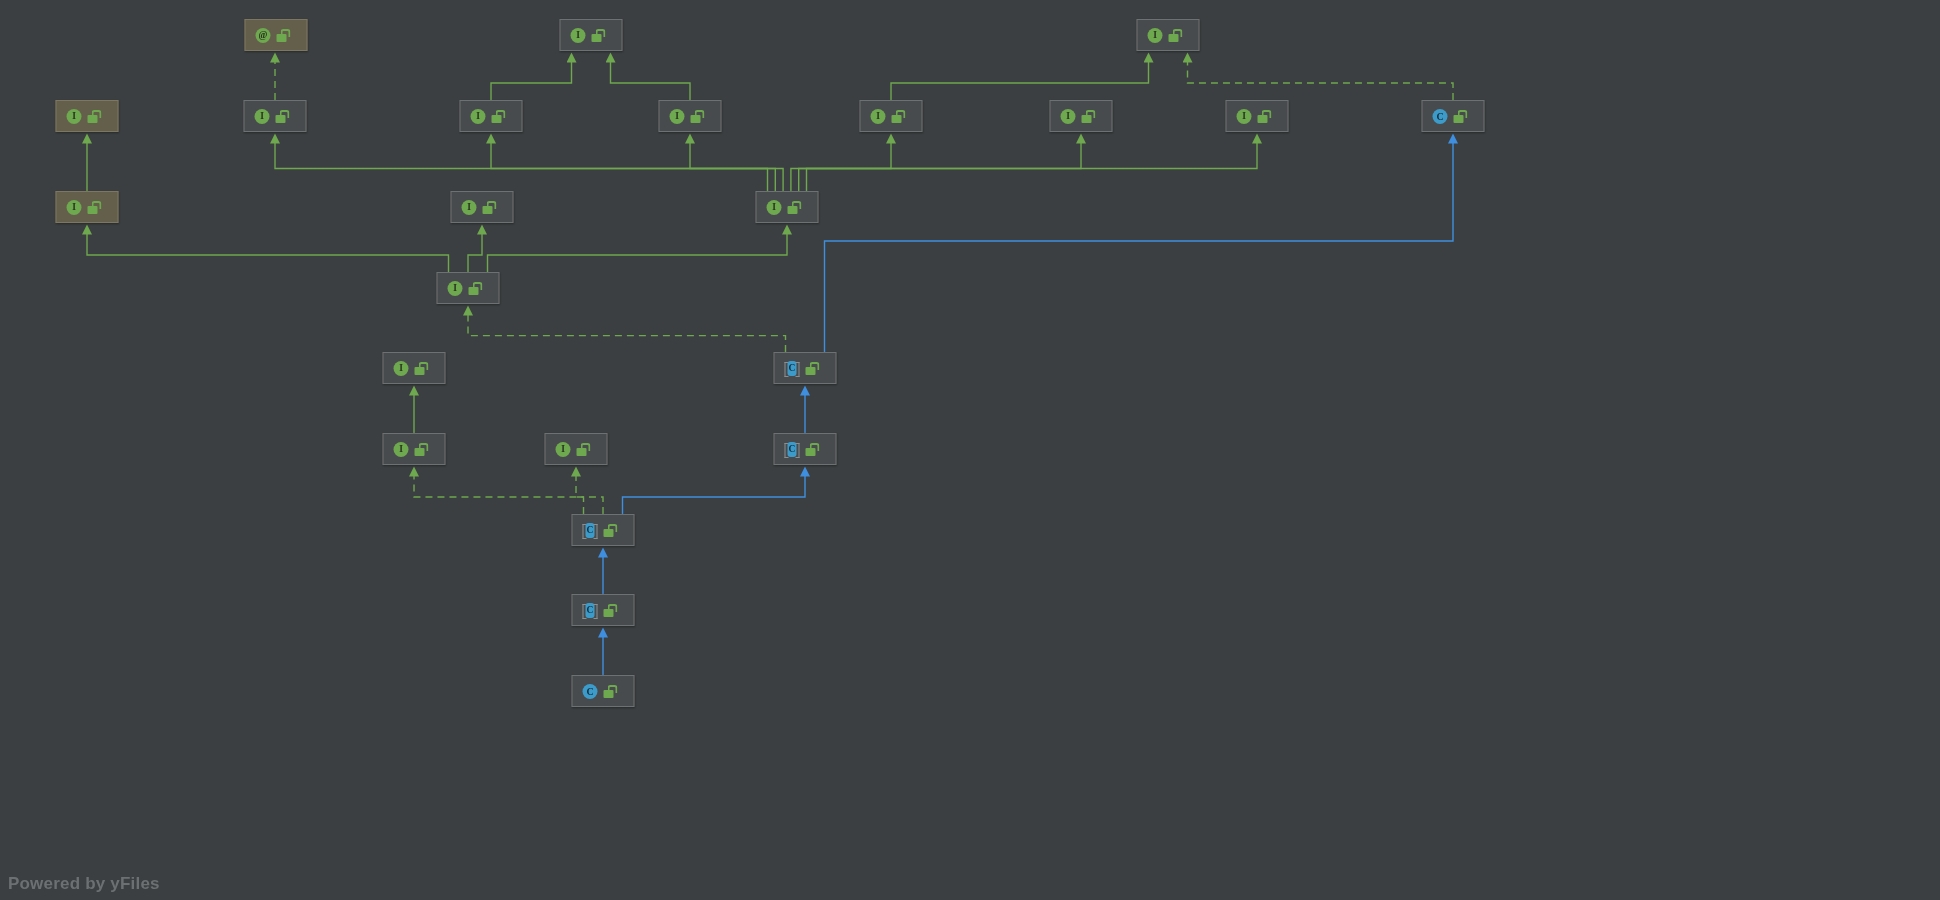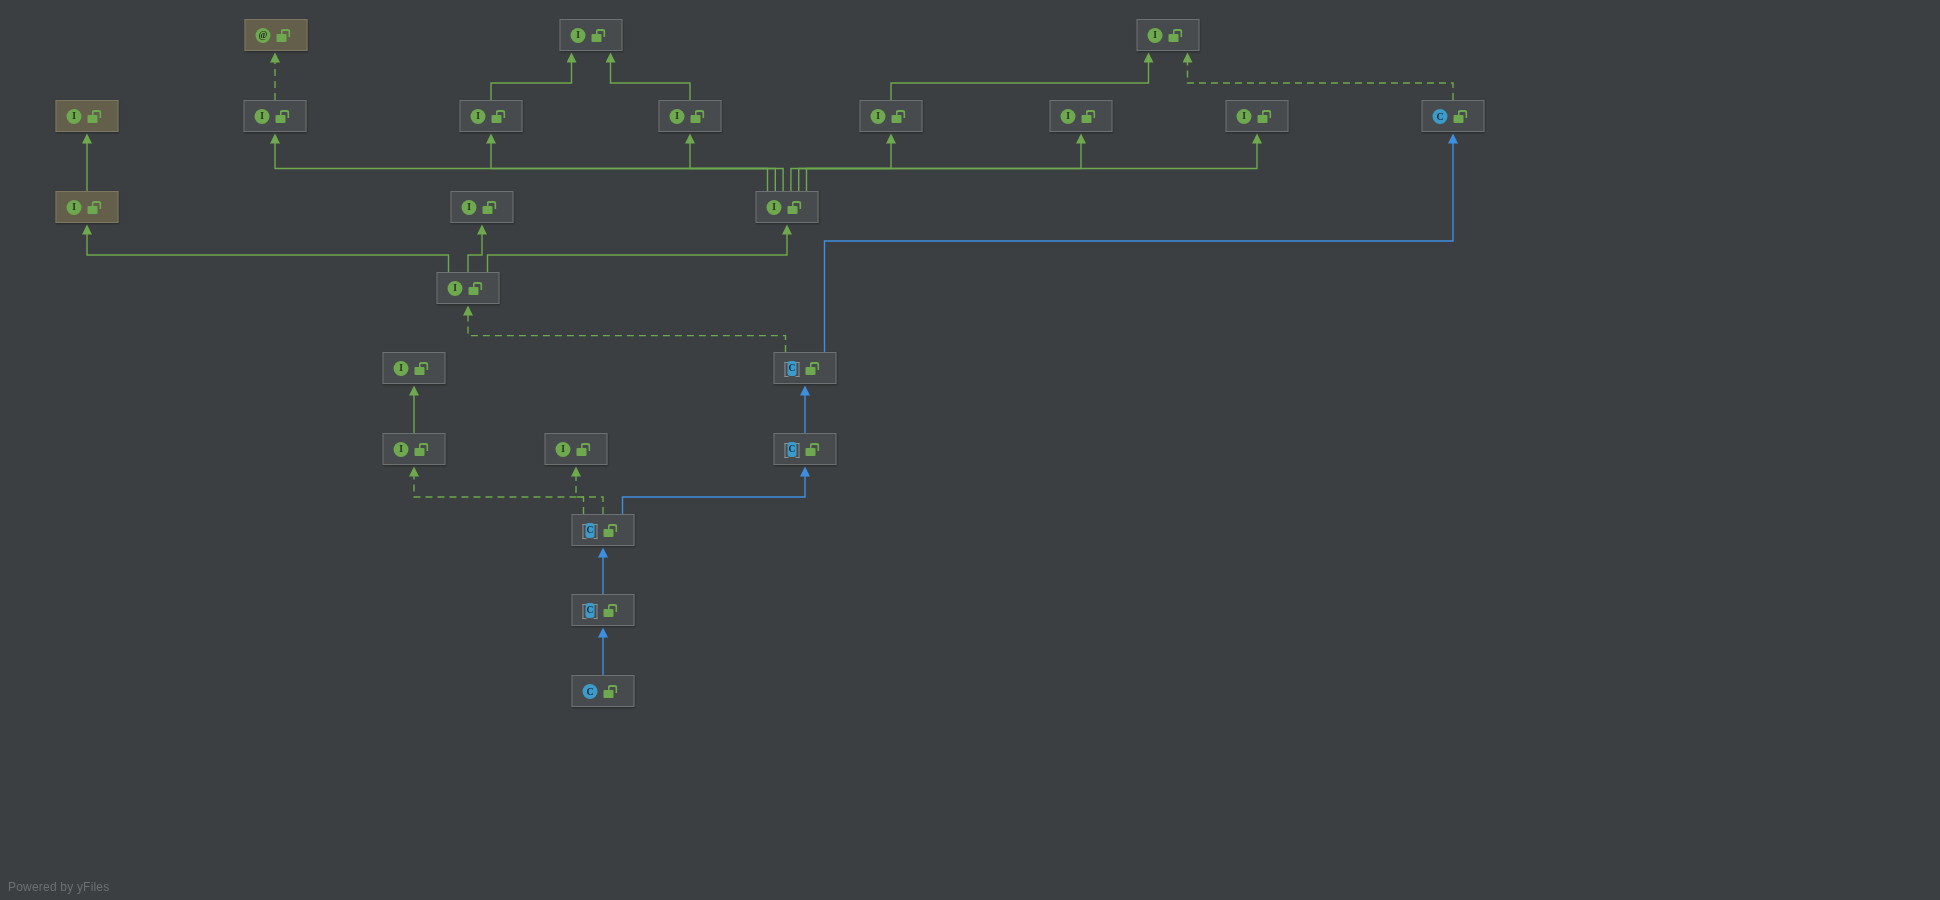--- a/index.html
+++ b/index.html
@@ -123,24 +123,25 @@
     left: 4px; top: 0;
     width: 6px; height: 6px;
     border: 2px solid #6ea84f;
     border-bottom: none;
     border-radius: 3px 3px 0 0;
   }
   #watermark {
     position: absolute;
     left: 8px;
     bottom: 6px;
-    font-size: 12px;
+    font-size: 17px;
     color: #6d7072;
     font-family: "Liberation Sans", sans-serif;
     letter-spacing: 0.2px;
+    font-weight: bold;
   }
 </style>
 </head>
 <body>
 
 <div id="canvas">
   <svg id="edge-layer" viewBox="0 0 1940 900" width="1940" height="900">
     <defs>
       <marker id="arrow-green" markerWidth="11" markerHeight="11" refX="1.5" refY="5" orient="auto" markerUnits="userSpaceOnUse">
         <path d="M0,0 L0,10 L10,5 z" fill="#6ea84f"></path>

